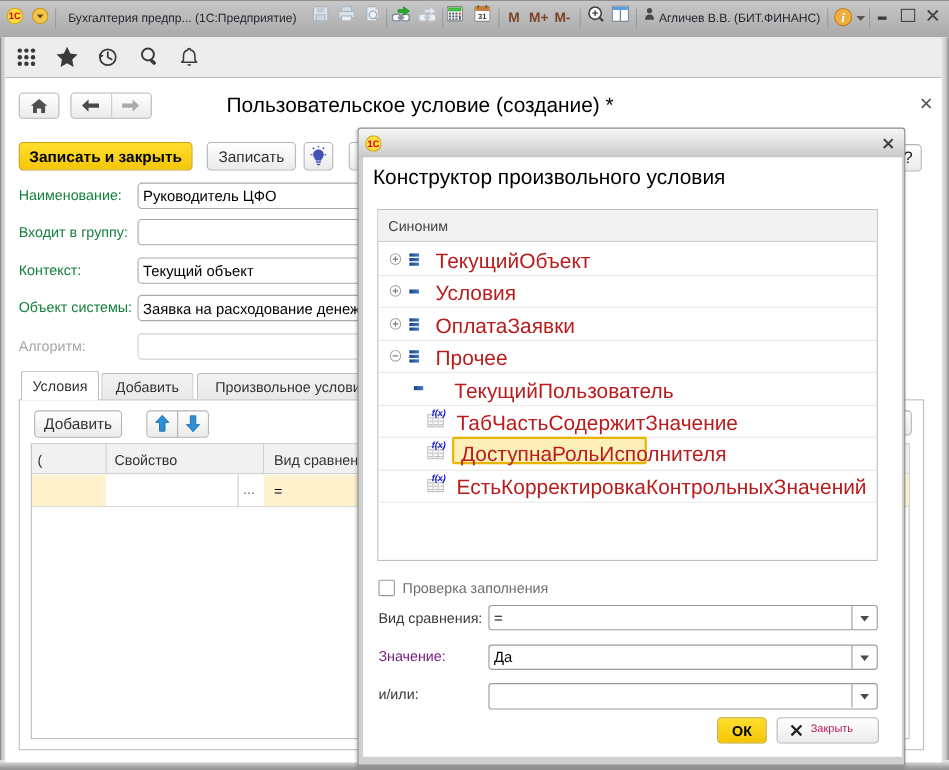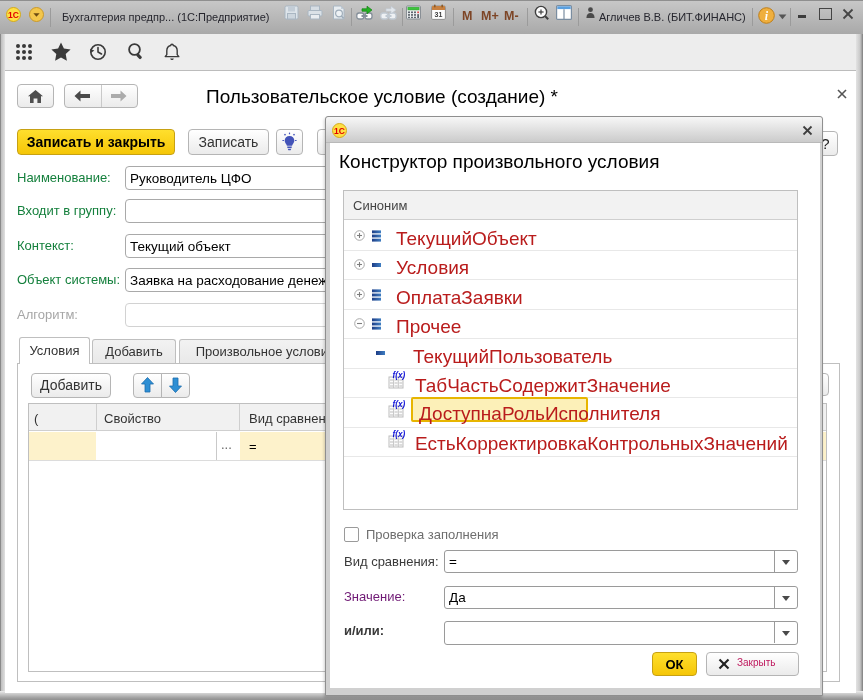--- a/index.html
+++ b/index.html
@@ -420,21 +420,21 @@
     <div class="trow" style="left:89px;top:212px;">ЕстьКорректировкаКонтрольныхЗначений</div>
   </div>
 
   <div class="abs" style="left:18px;top:410px;width:15px;height:15px;border:1px solid #9a9a9a;border-radius:2px;background:#fff;"></div>
   <div class="abs" style="left:40px;top:410px;font-size:13px;color:#6e6e6e;">Проверка заполнения</div>
 
   <div class="abs" style="left:18px;top:437px;font-size:13px;color:#3a3a3a;">Вид сравнения:</div>
   <div class="abs combo" style="left:118px;top:432.5px;">=</div>
   <div class="abs" style="left:18px;top:472px;font-size:13px;color:#701a75;">Значение:</div>
   <div class="abs combo" style="left:118px;top:468.5px;">Да</div>
-  <div class="abs" style="left:18px;top:506px;font-size:13px;color:#3a3a3a;font-weight:bold;">и/или:</div>
+  <div class="abs" style="left:18px;top:506px;font-size:13px;color:#3a3a3a;">и/или:</div>
   <div class="abs combo" style="left:118px;top:504px;"></div>
 
   <div class="ybtn" style="left:326px;top:535px;width:45px;height:24px;font-size:13px;line-height:23px;">ОК</div>
   <div class="btn" style="left:380px;top:535px;width:93px;height:24px;"></div>
   <svg class="abs" style="left:392px;top:541px;" width="12" height="12" viewBox="0 0 12 12">
     <line x1="1.5" y1="1.5" x2="10.5" y2="10.5" stroke="#222" stroke-width="2.1"></line>
     <line x1="10.5" y1="1.5" x2="1.5" y2="10.5" stroke="#222" stroke-width="2.1"></line>
   </svg>
   <div class="abs" style="left:411px;top:540px;font-size:10px;color:#be185d;">Закрыть</div>
 </div>

